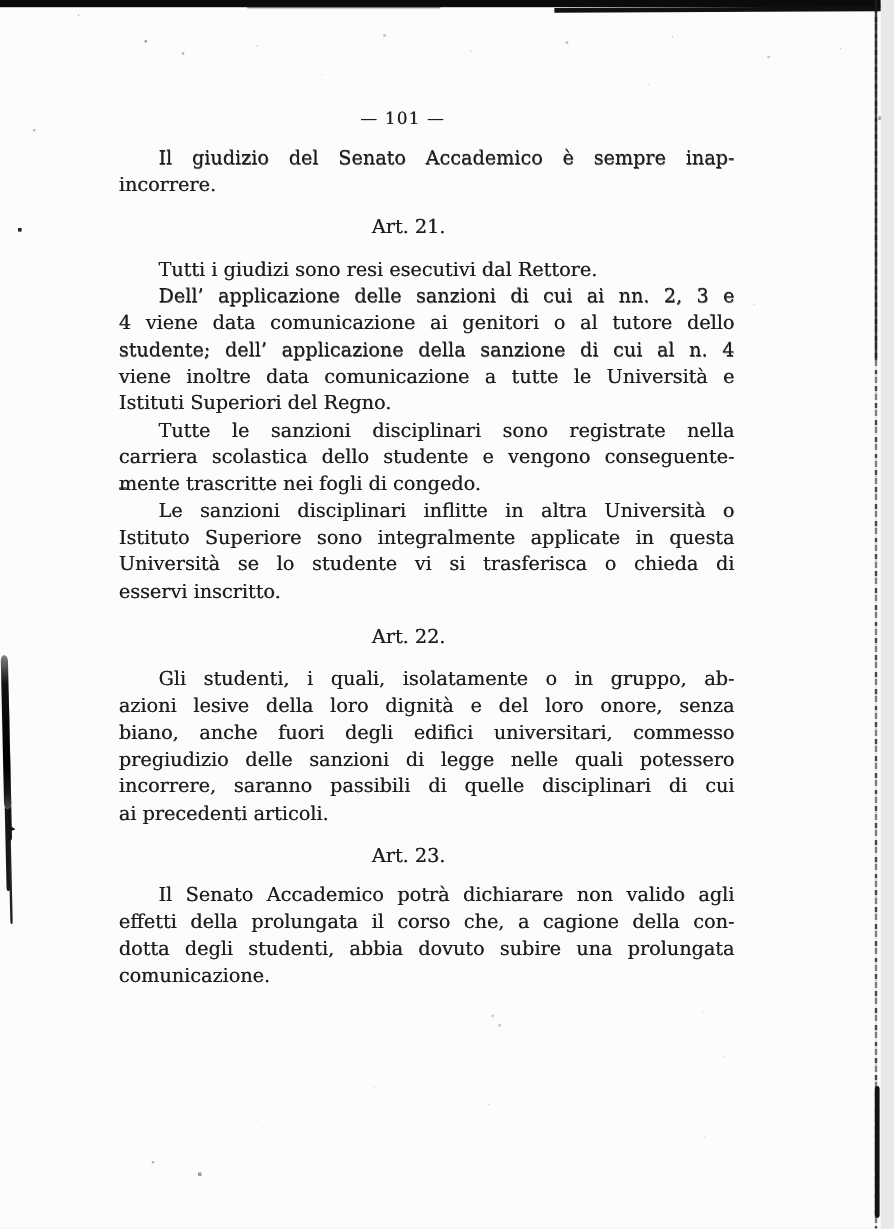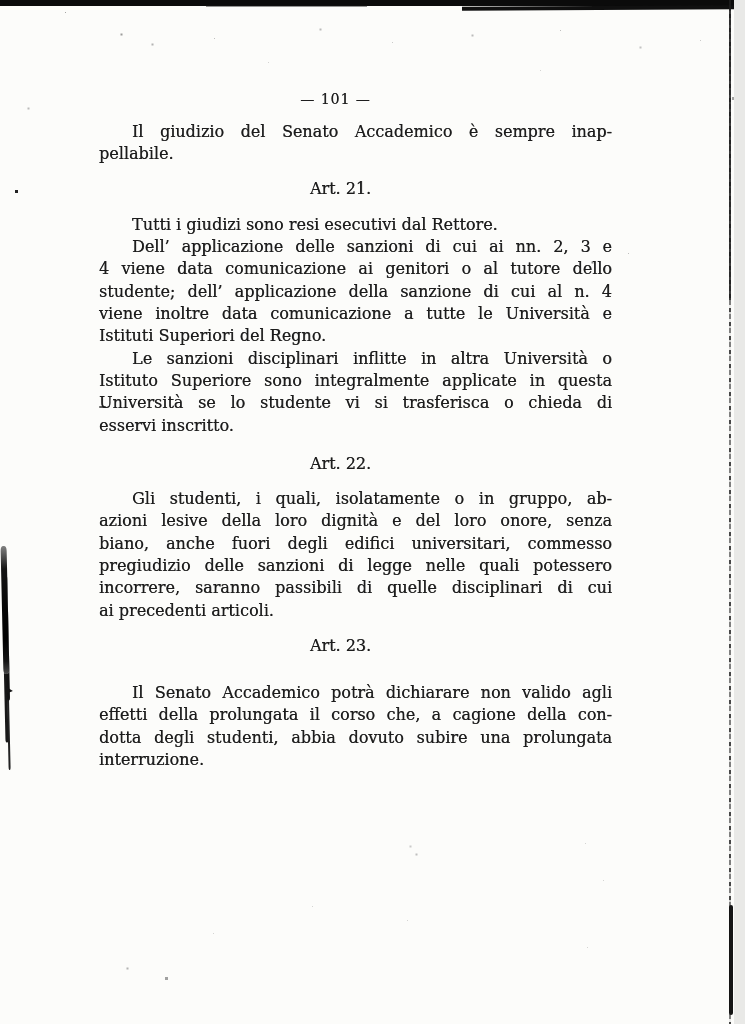--- a/index.html
+++ b/index.html
@@ -121,21 +121,21 @@
   .ln  { display: block; }
   .j   { text-align: justify; text-align-last: justify; text-justify: inter-word; }
   .ind { text-indent: 33px; }
   h2.art {
     font-size: 16px; font-weight: normal;
     text-align: center;
     margin: 12.8px 30px 12.8px 0;
     line-height: 22.33px;
   }
   h2.art.mt-lg { margin-top: 16px; }
-  h2.art.mb-sm { margin-bottom: 25px; }
+  h2.art.mb-sm { margin-bottom: 11px; }
 </style>
 </head>
 <body>
 
 <div class="page">
 
   <div class="edge-top"></div>
   <div class="edge-right"></div>
   <div class="edge-right-top"></div>
   <div class="edge-right-bottom"></div>
@@ -143,34 +143,39 @@
   <div class="ink-mark"></div>
   <div class="margin-dash"></div>
   <div class="speckles"></div>
 
   <div class="page-number">— 101 —</div>
 
   <div class="content">
 
     <p class="para">
       <span class="ln j ind">Il giudizio del Senato Accademico è sempre inap-</span>
-      <span class="ln">pellabile.</span>
+      <span class="ln">incorrere.</span>
     </p>
 
     <section>
       <h2 class="art">Art. 21.</h2>
       <p class="para">
         <span class="ln ind">Tutti i giudizi sono resi esecutivi dal Rettore.</span>
       </p>
       <p class="para">
         <span class="ln j ind">Dell’ applicazione delle sanzioni di cui ai nn. 2, 3 e</span>
         <span class="ln j">4 viene data comunicazione ai genitori o al tutore dello</span>
         <span class="ln j">studente; dell’ applicazione della sanzione di cui al n. 4</span>
         <span class="ln j">viene inoltre data comunicazione a tutte le Università e</span>
         <span class="ln">Istituti Superiori del Regno.</span>
+      </p>
+      <p class="para">
+        <span class="ln j ind">Tutte le sanzioni disciplinari sono registrate nella</span>
+        <span class="ln j">carriera scolastica dello studente e vengono conseguente-</span>
+        <span class="ln">mente trascritte nei fogli di congedo.</span>
       </p>
       <p class="para">
         <span class="ln j ind">Le sanzioni disciplinari inflitte in altra Università o</span>
         <span class="ln j">Istituto Superiore sono integralmente applicate in questa</span>
         <span class="ln j">Università se lo studente vi si trasferisca o chieda di</span>
         <span class="ln">esservi inscritto.</span>
       </p>
     </section>
 
     <section>
@@ -184,18 +189,18 @@
         <span class="ln">ai precedenti articoli.</span>
       </p>
     </section>
 
     <section>
       <h2 class="art mb-sm">Art. 23.</h2>
       <p class="para">
         <span class="ln j ind">Il Senato Accademico potrà dichiarare non valido agli</span>
         <span class="ln j">effetti della prolungata il corso che, a cagione della con-</span>
         <span class="ln j">dotta degli studenti, abbia dovuto subire una prolungata</span>
-        <span class="ln">interruzione.</span>
+        <span class="ln">comunicazione.</span>
       </p>
     </section>
 
   </div>
 </div>
 
 </body></html>

